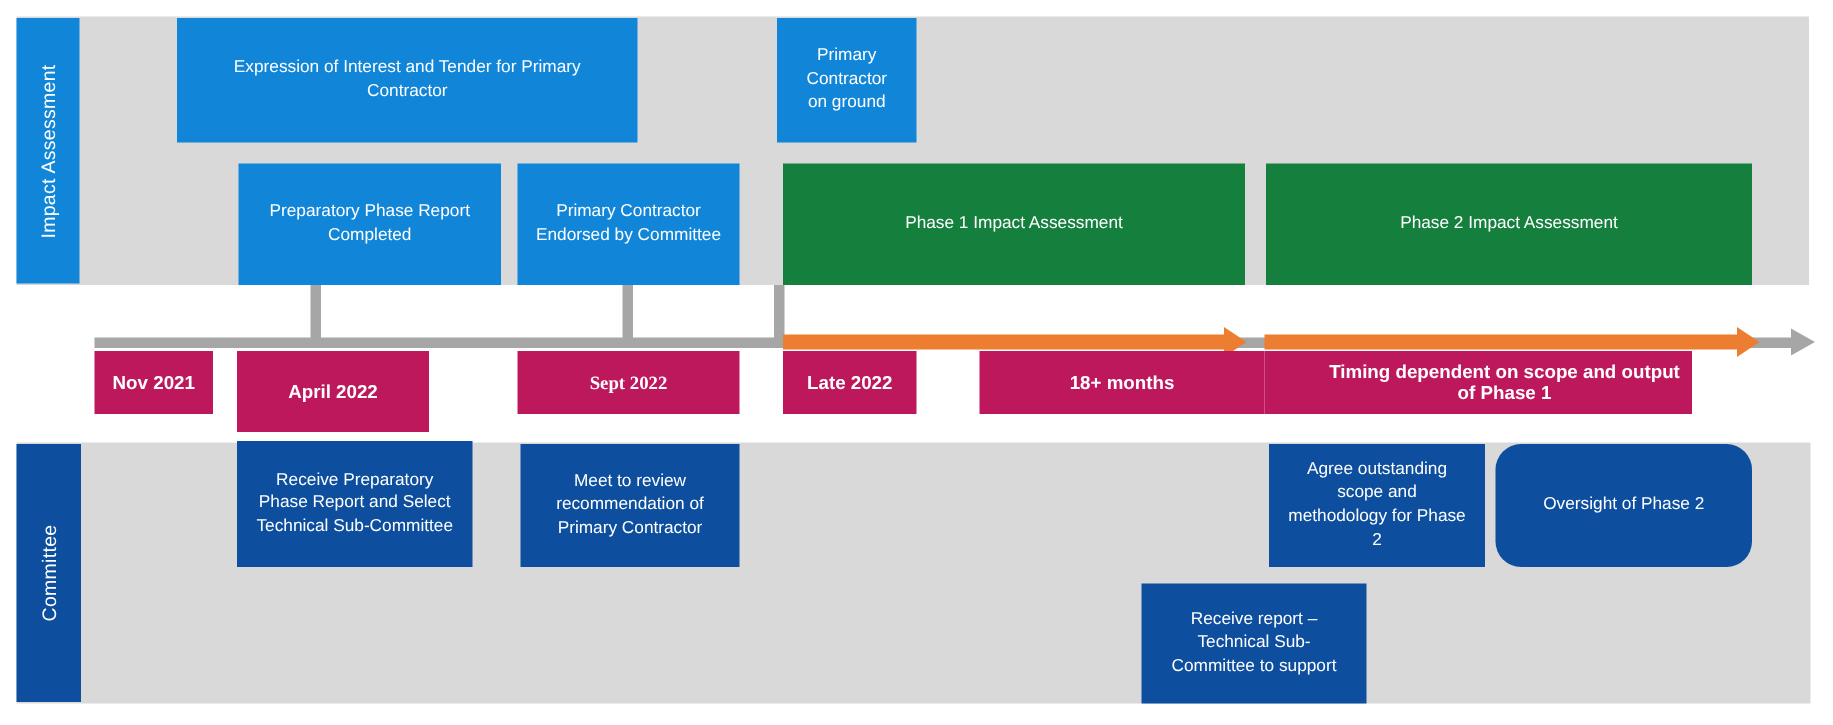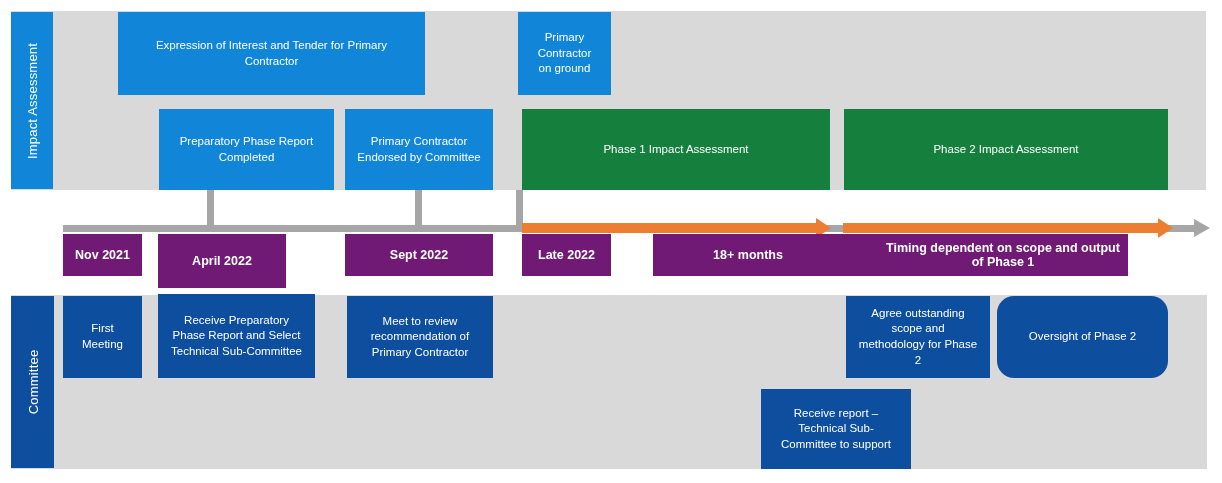--- a/index.html
+++ b/index.html
@@ -18,21 +18,21 @@
     white-space:nowrap;font-size:13px;letter-spacing:.2px;
   }
   .box{
     position:absolute;color:#fff;display:flex;align-items:center;justify-content:center;
     text-align:center;font-size:11.5px;line-height:1.35;padding:4px 12px;box-sizing:border-box;
   }
   .blue{background:#1186D9;}
   .green{background:#15803d;}
   .darkblue{background:#0D4F9E;}
   .milestone{
-    position:absolute;background:#701a75;color:#fff;display:flex;align-items:center;justify-content:center;
+    position:absolute;background:#be185d;color:#fff;display:flex;align-items:center;justify-content:center;
     text-align:center;font-weight:bold;font-size:12.5px;padding:2px 4px;box-sizing:border-box;
   }
   .connector{position:absolute;width:7px;background:#A6A6A6;}
   .axis-bar{position:absolute;background:#A6A6A6;height:7px;}
   .axis-head{
     position:absolute;width:0;height:0;
     border-top:9px solid transparent;border-bottom:9px solid transparent;
     border-left:16px solid #A6A6A6;
   }
   .orange-bar{position:absolute;background:#ED7D31;height:10px;}
@@ -88,36 +88,33 @@
   <div class="orange-head" style="left:816px;top:218px;"></div>
   <div class="orange-bar" style="left:843px;top:223px;width:315px;"></div>
   <div class="orange-head" style="left:1158px;top:218px;"></div>
 
   <div class="milestone" style="left:63px;top:234px;width:79px;height:42px;">
     <span>Nov 2021</span>
   </div>
   <div class="milestone" style="left:158px;top:234px;width:128px;height:54px;">
     <span>April 2022</span>
   </div>
-  <div class="milestone" style="left:345px;top:234px;width:148px;height:42px;">
+  <div class="milestone" style="left:345px;top:234px;width:148px;height:42px;font-family:Liberation Serif, serif;">
     <span>Sept 2022</span>
   </div>
   <div class="milestone" style="left:522px;top:234px;width:89px;height:42px;">
     <span>Late 2022</span>
   </div>
   <div class="milestone" style="left:625px;top:234px;width:190px;height:42px;margin-left:28px;">
     <span>18+ months</span>
   </div>
   <div class="milestone" style="left:843px;top:234px;width:285px;height:42px;padding-left:39px;">
     <span>Timing dependent on scope and output of Phase 1</span>
   </div>
 
-  <div class="box darkblue" style="left:63px;top:296px;width:79px;height:82px;">
-    <span>First Meeting</span>
-  </div>
   <div class="box darkblue" style="left:158px;top:294px;width:157px;height:84px;">
     <span>Receive Preparatory Phase Report and Select Technical Sub-Committee</span>
   </div>
   <div class="box darkblue" style="left:347px;top:296px;width:146px;height:82px;">
     <span>Meet to review recommendation of Primary Contractor</span>
   </div>
   <div class="box darkblue" style="left:846px;top:296px;width:144px;height:82px;">
     <span>Agree outstanding scope and methodology for Phase 2</span>
   </div>
   <div class="box darkblue" style="left:997px;top:296px;width:171px;height:82px;border-radius:17px;">

